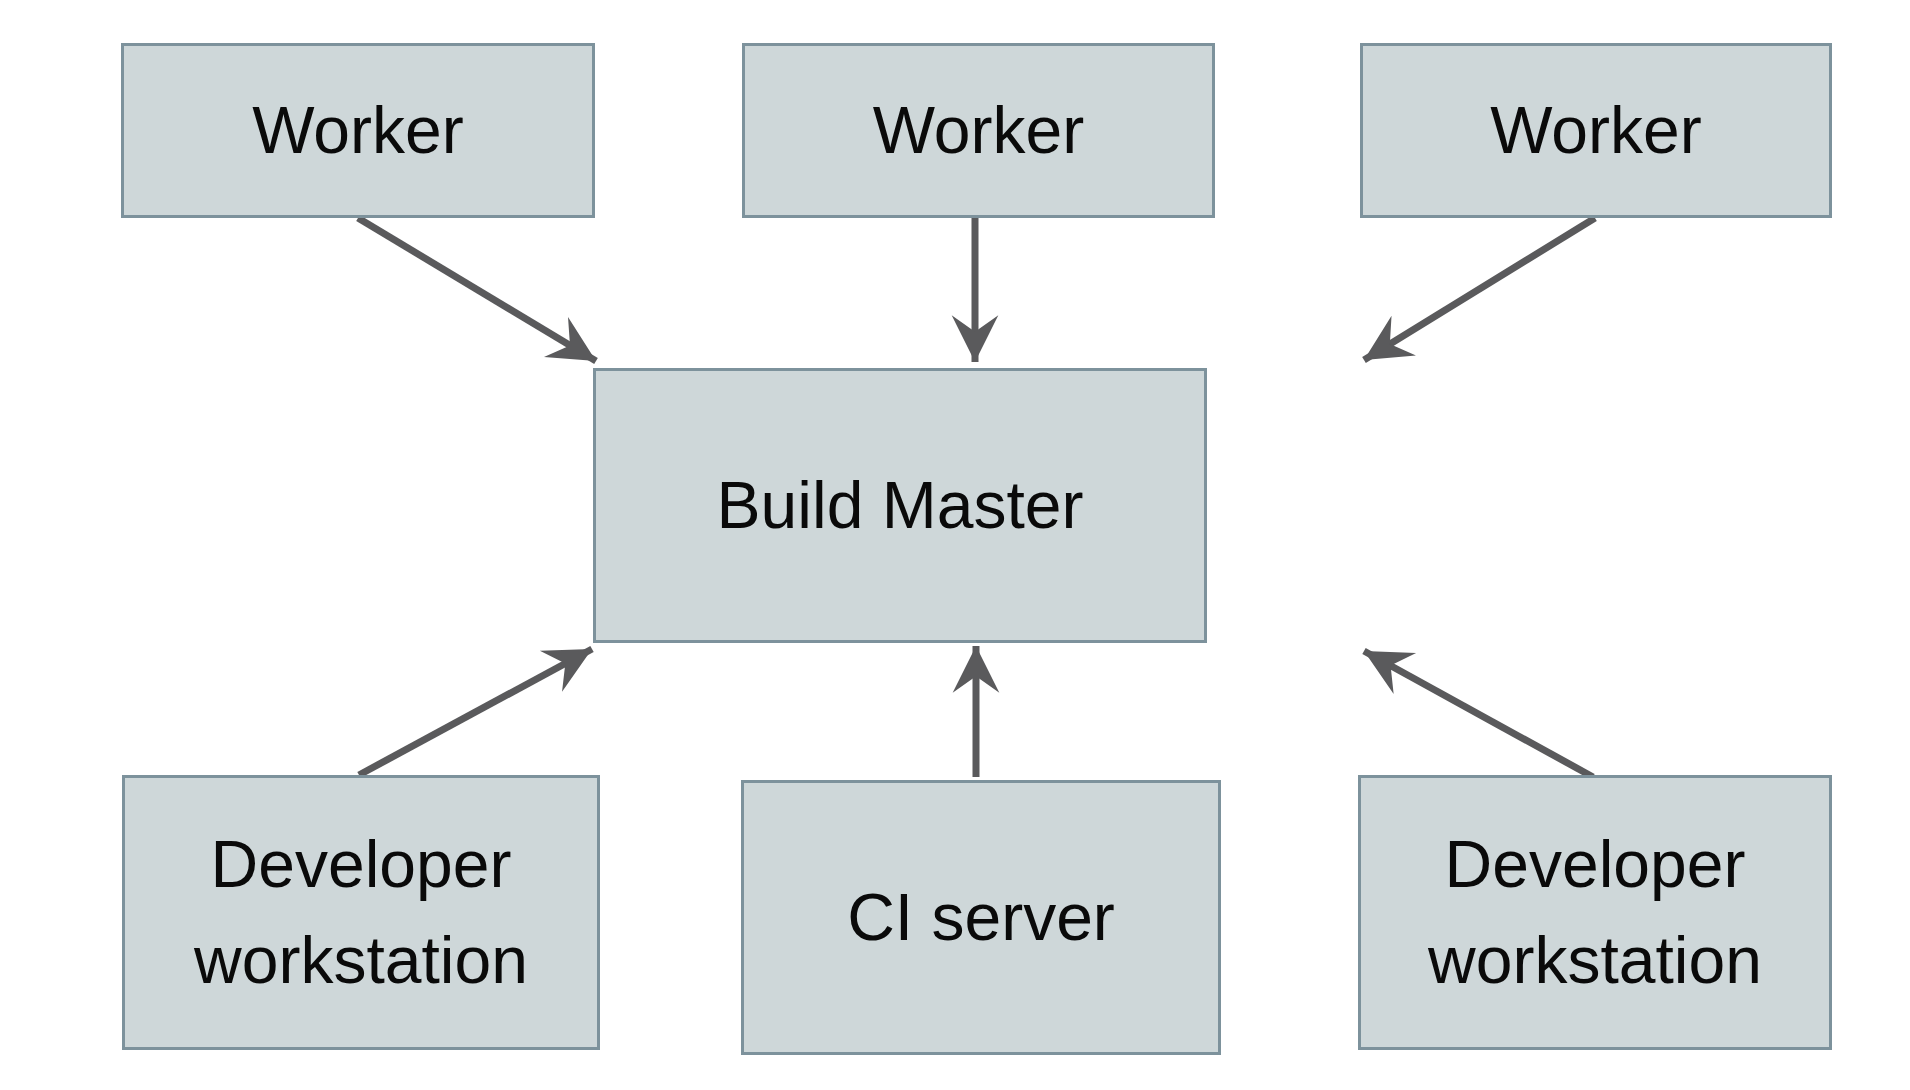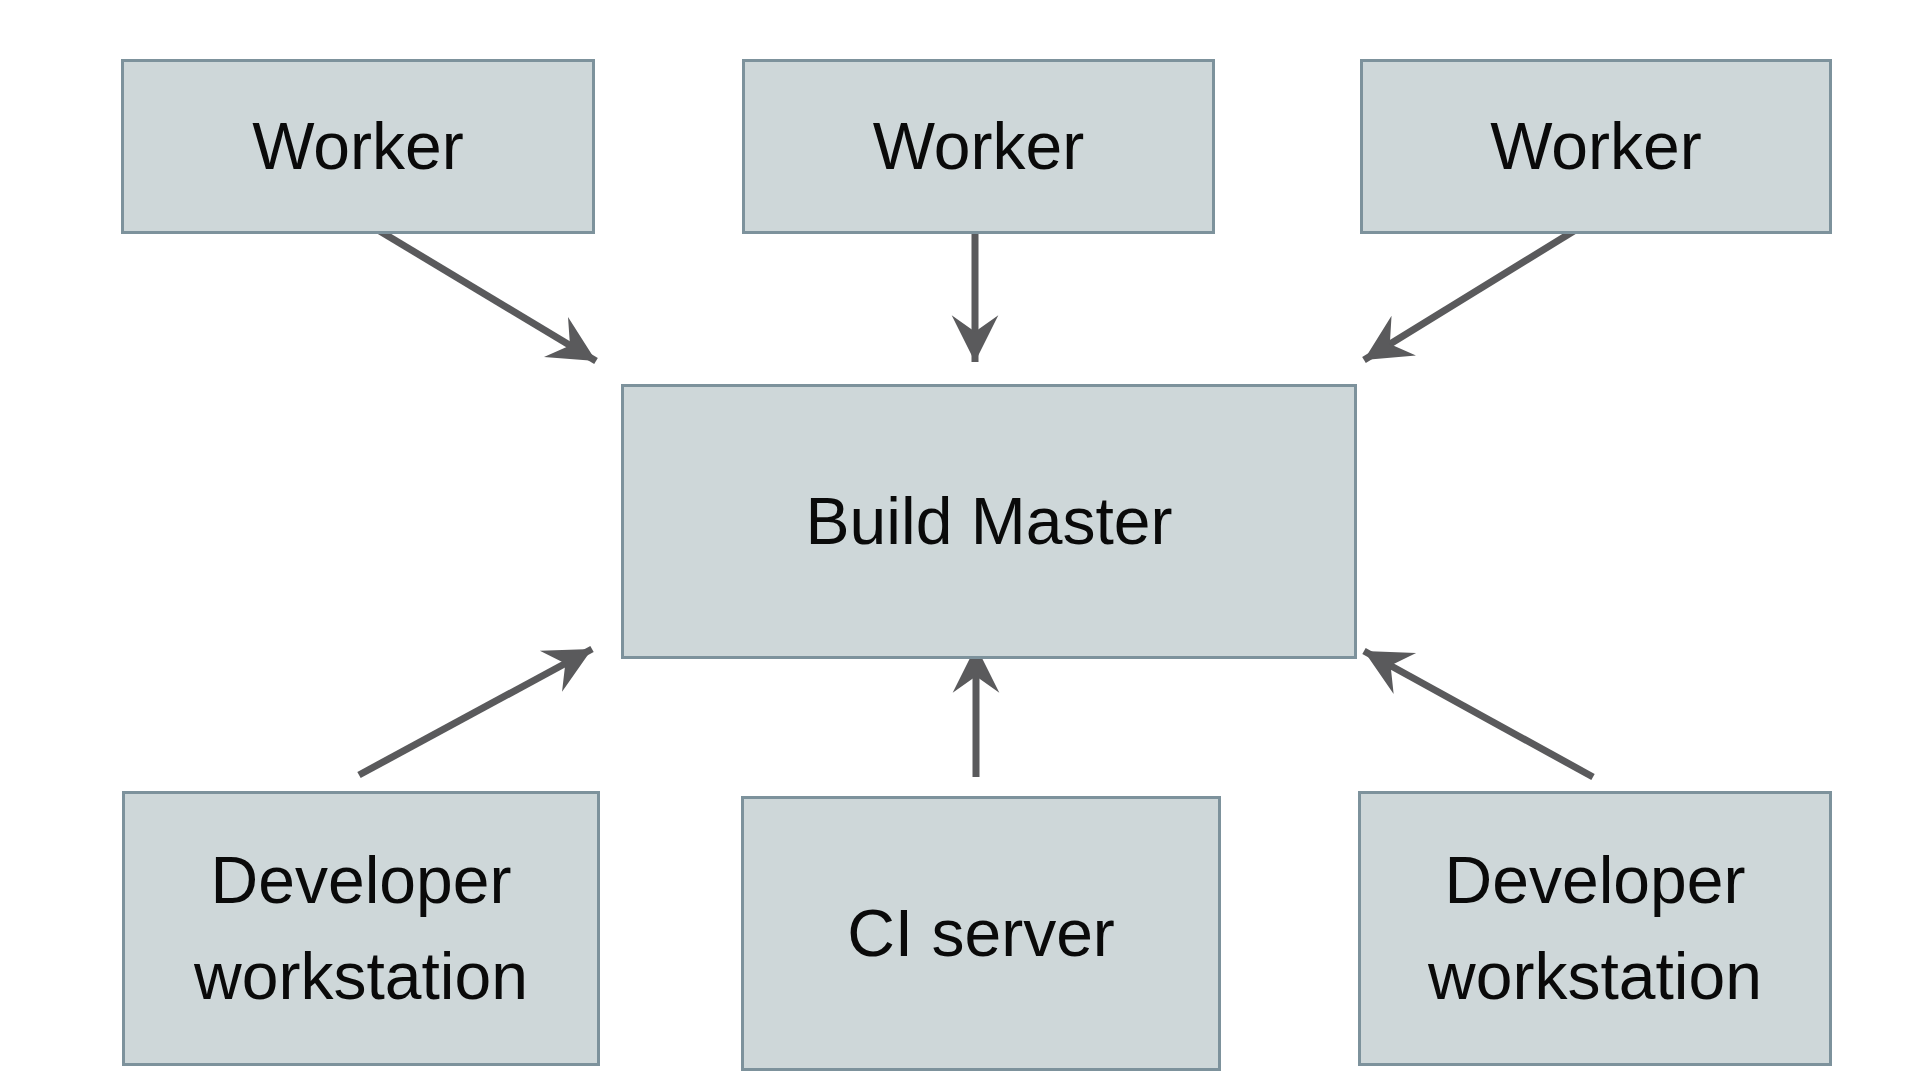--- a/index.html
+++ b/index.html
@@ -16,29 +16,28 @@
     box-sizing: border-box;
     background: #ced7d9;
     border: 3px solid #7d929c;
     display: flex;
     align-items: center;
     justify-content: center;
     text-align: center;
     color: #0a0a0a;
     font-size: 66px;
     line-height: 1.45;
-    margin-top: 16px;
   }
   .node .label { padding: 0 10px; }
   
   #node-worker-1 { left: 121px; top: 43px;  width: 474px; height: 175px; }
   #node-worker-2 { left: 742px; top: 43px;  width: 473px; height: 175px; }
   #node-worker-3 { left: 1360px; top: 43px; width: 472px; height: 175px; }
   
-  #node-build-master { left: 621px; top: 368px; width: 736px; height: 275px; justify-content: center; }
+  #node-build-master { left: 593px; top: 368px; width: 614px; height: 275px; justify-content: center; }
   
   #node-dev-ws-left  { left: 122px;  top: 775px; width: 478px; height: 275px; }
   #node-ci-server    { left: 741px;  top: 780px; width: 480px; height: 275px; }
   #node-dev-ws-right { left: 1358px; top: 775px; width: 474px; height: 275px; }
 
   .arrows {
     position: absolute;
     left: 0; top: 0;
     width: 1910px;
     height: 1090px;

